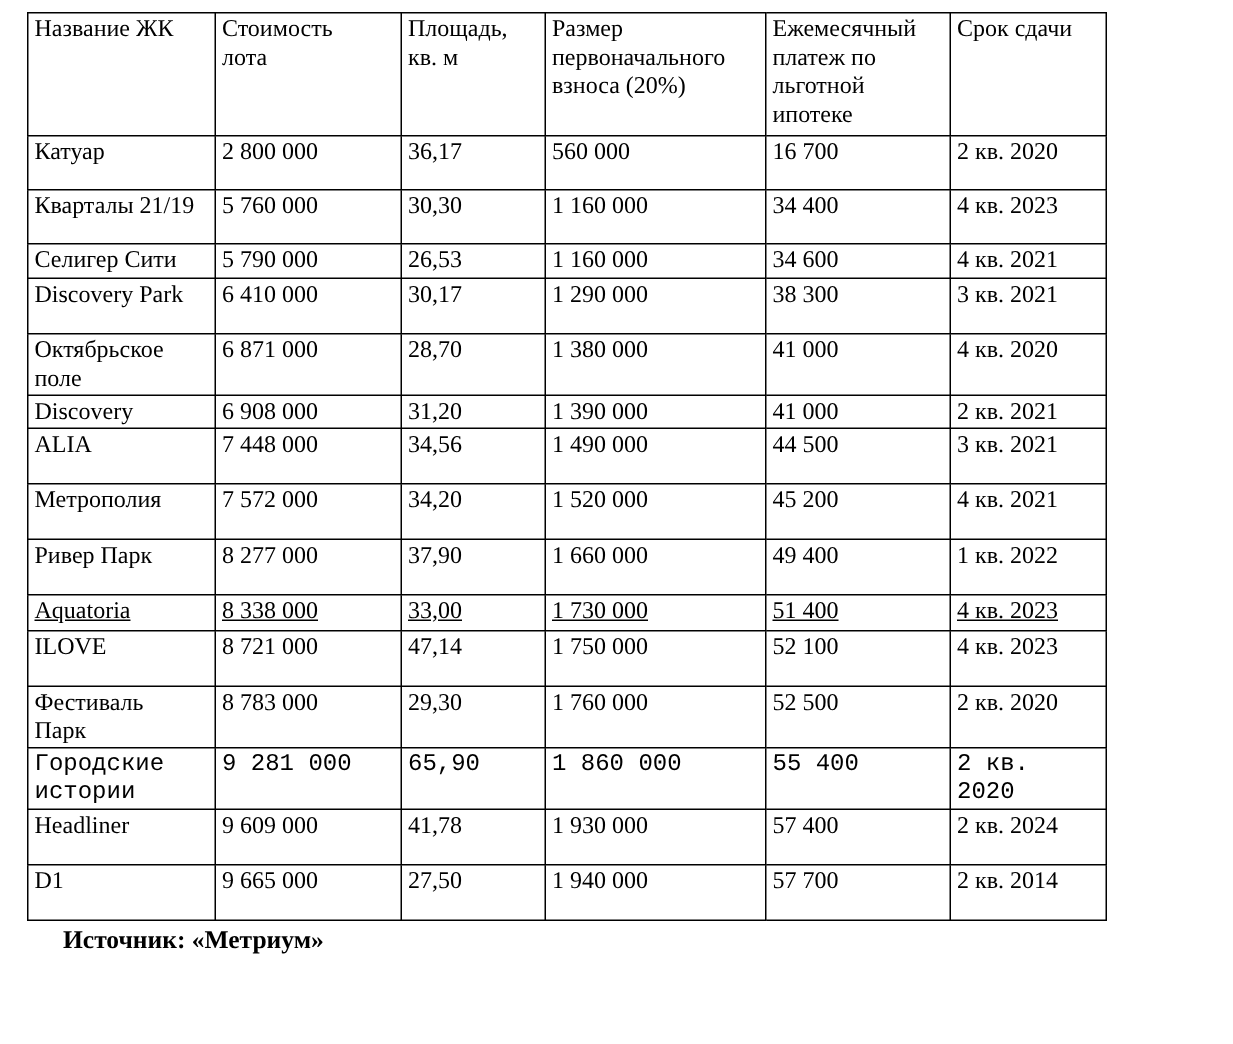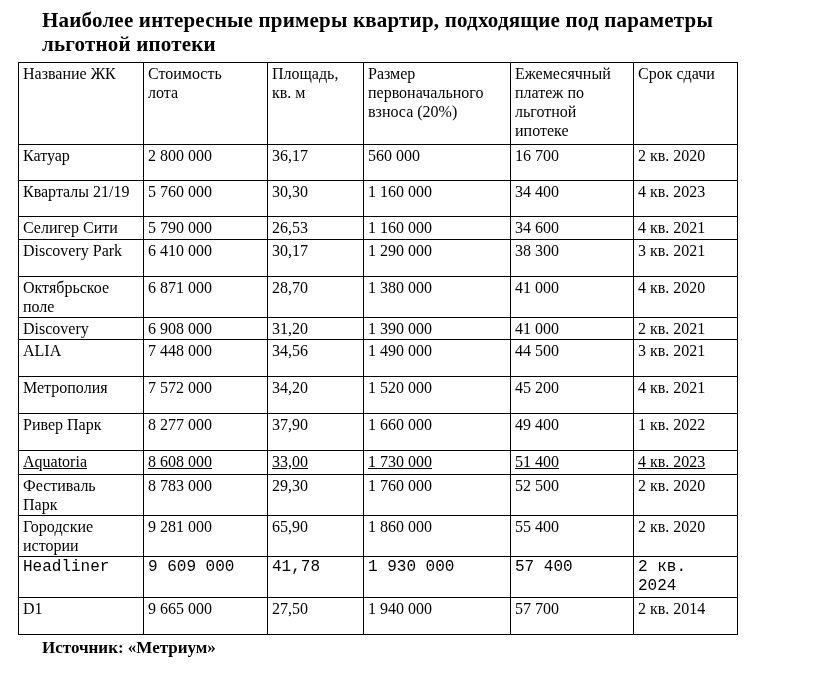--- a/index.html
+++ b/index.html
@@ -64,22 +64,20 @@
     margin: 3px 0 0 24px;
     font-size: 17px;
     font-weight: bold;
   }
 </style>
 </head>
 <body>
 
 <div class="page">
 
-  <h1 class="title">Наиболее интересные примеры квартир, подходящие под параметры
-льготной ипотеки</h1>
 
   <table class="apartments">
     <colgroup>
       <col style="width:125px">
       <col style="width:124px">
       <col style="width:96px">
       <col style="width:147px">
       <col style="width:123px">
       <col style="width:104px">
     </colgroup>
@@ -169,24 +167,32 @@
         <tr>
           <td>Ривер Парк</td>
           <td>8 277 000</td>
           <td>37,90</td>
           <td>1 660 000</td>
           <td>49 400</td>
           <td>1 кв. 2022</td>
         </tr>
         <tr>
           <td>Aquatoria</td>
-          <td>8 608 000</td>
+          <td>8 338 000</td>
           <td>33,00</td>
           <td>1 730 000</td>
           <td>51 400</td>
+          <td>4 кв. 2023</td>
+        </tr>
+        <tr>
+          <td>ILOVE</td>
+          <td>8 721 000</td>
+          <td>47,14</td>
+          <td>1 750 000</td>
+          <td>52 100</td>
           <td>4 кв. 2023</td>
         </tr>
         <tr>
           <td>Фестиваль
 Парк</td>
           <td>8 783 000</td>
           <td>29,30</td>
           <td>1 760 000</td>
           <td>52 500</td>
           <td>2 кв. 2020</td>

